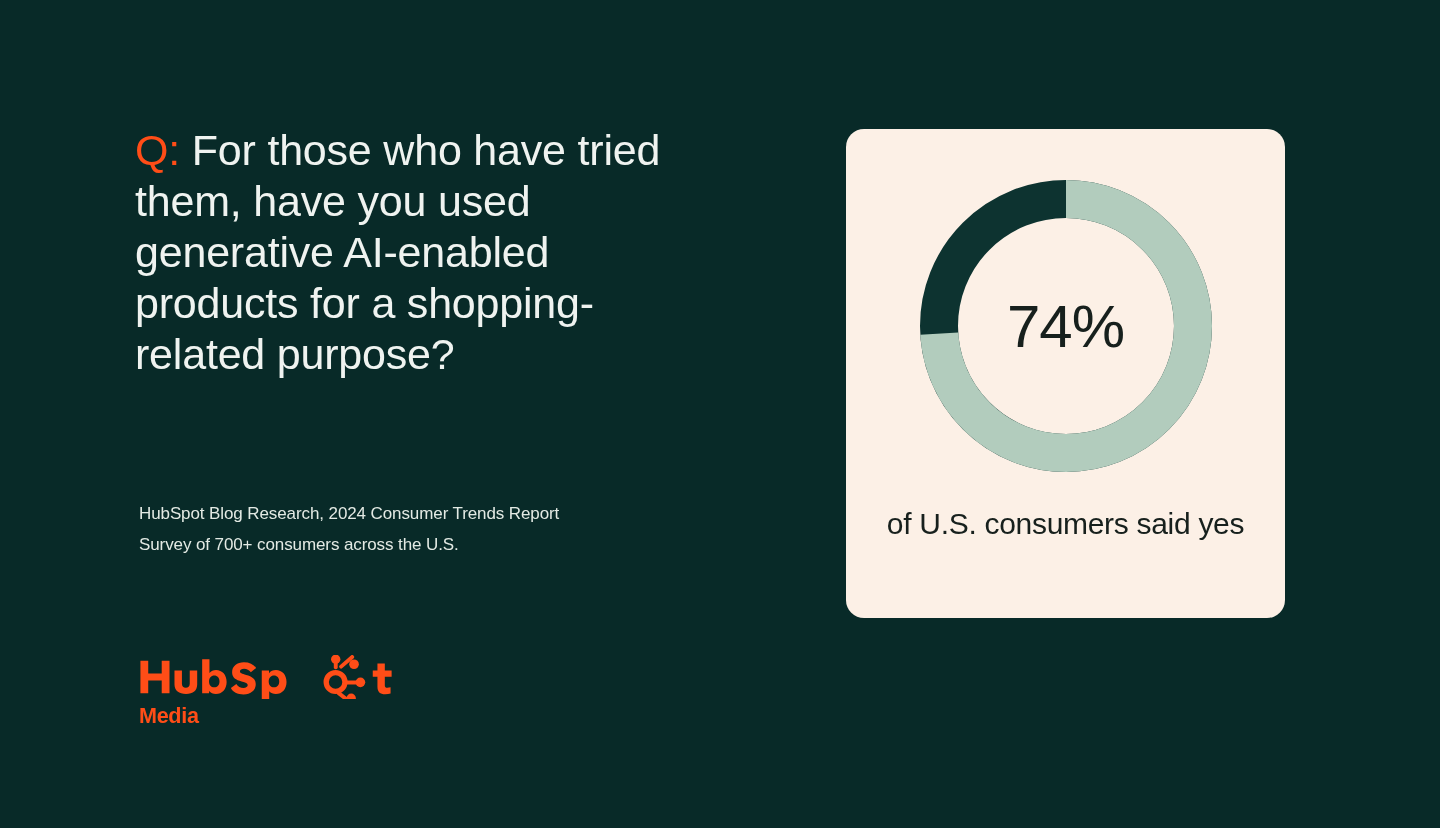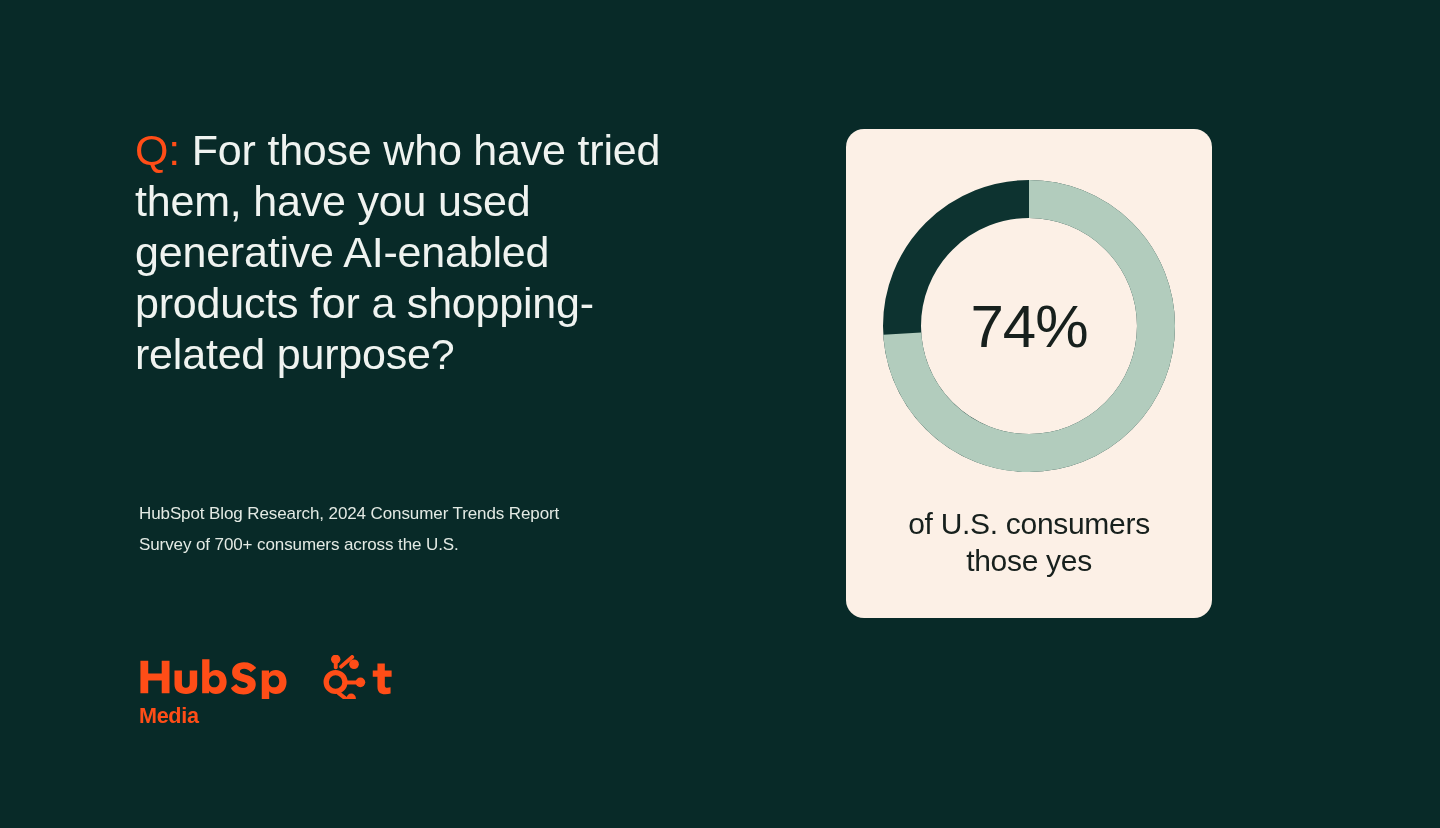--- a/index.html
+++ b/index.html
@@ -76,21 +76,21 @@
     display: block;
     margin-top: 5px;
     height: 24px;
   }
 
   
   .stat-card {
     position: absolute;
     left: 846px;
     top: 129px;
-    width: 366px;
+    width: 439px;
     height: 489px;
     background: #fcf0e6;
     border-radius: 18px;
   }
 
   .donut-wrap {
     position: absolute;
     left: 50%;
     top: 51px;
     transform: translateX(-50%);
@@ -185,16 +185,16 @@
     <div class="donut-wrap">
       <svg class="donut-svg" viewBox="0 0 292 292">
 
         <circle cx="146" cy="146" r="127" fill="none" stroke="#0d3330" stroke-width="38"></circle>
 
         <circle cx="146" cy="146" r="127" fill="none" stroke="#b2ccbd" stroke-width="38" stroke-dasharray="590.4937551687375 207.47077884306995" transform="rotate(-90 146 146)"></circle>
       </svg>
       <div class="donut-center-label">74%</div>
     </div>
 
-    <div class="card-caption">of U.S. consumers those yes</div>
+    <div class="card-caption">of U.S. consumers said yes</div>
   </div>
 
 </div>
 
 </body></html>

